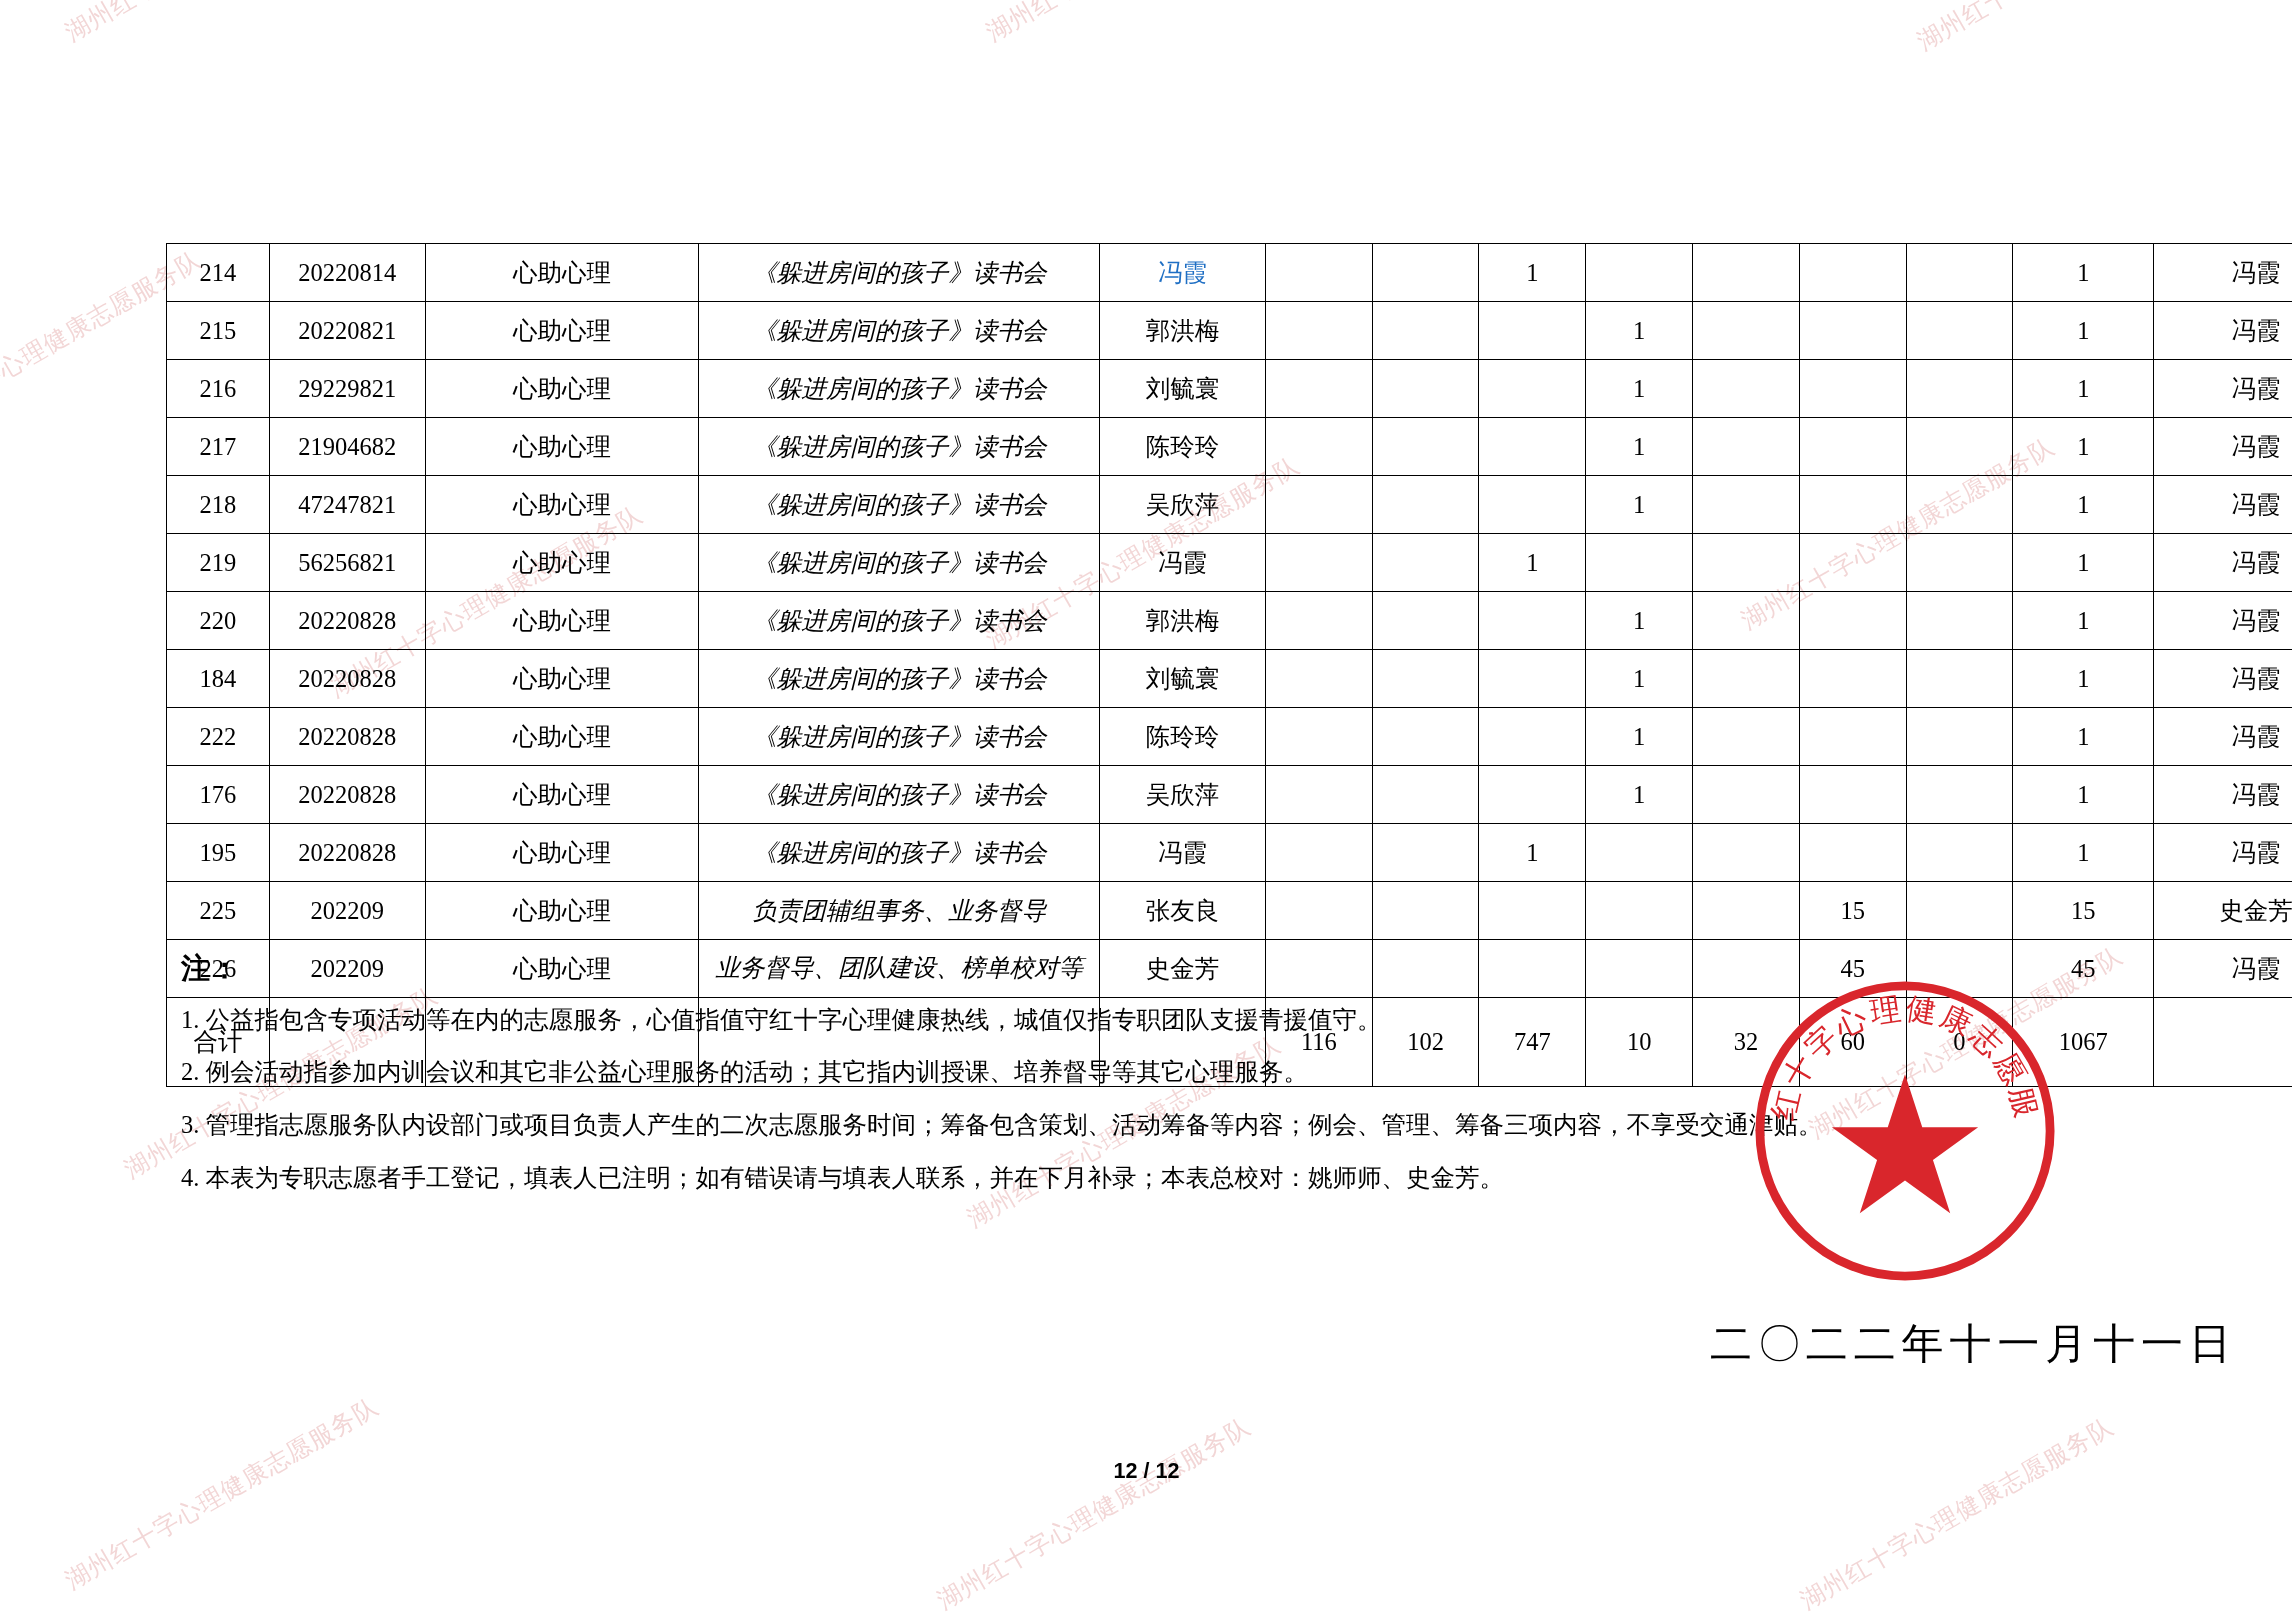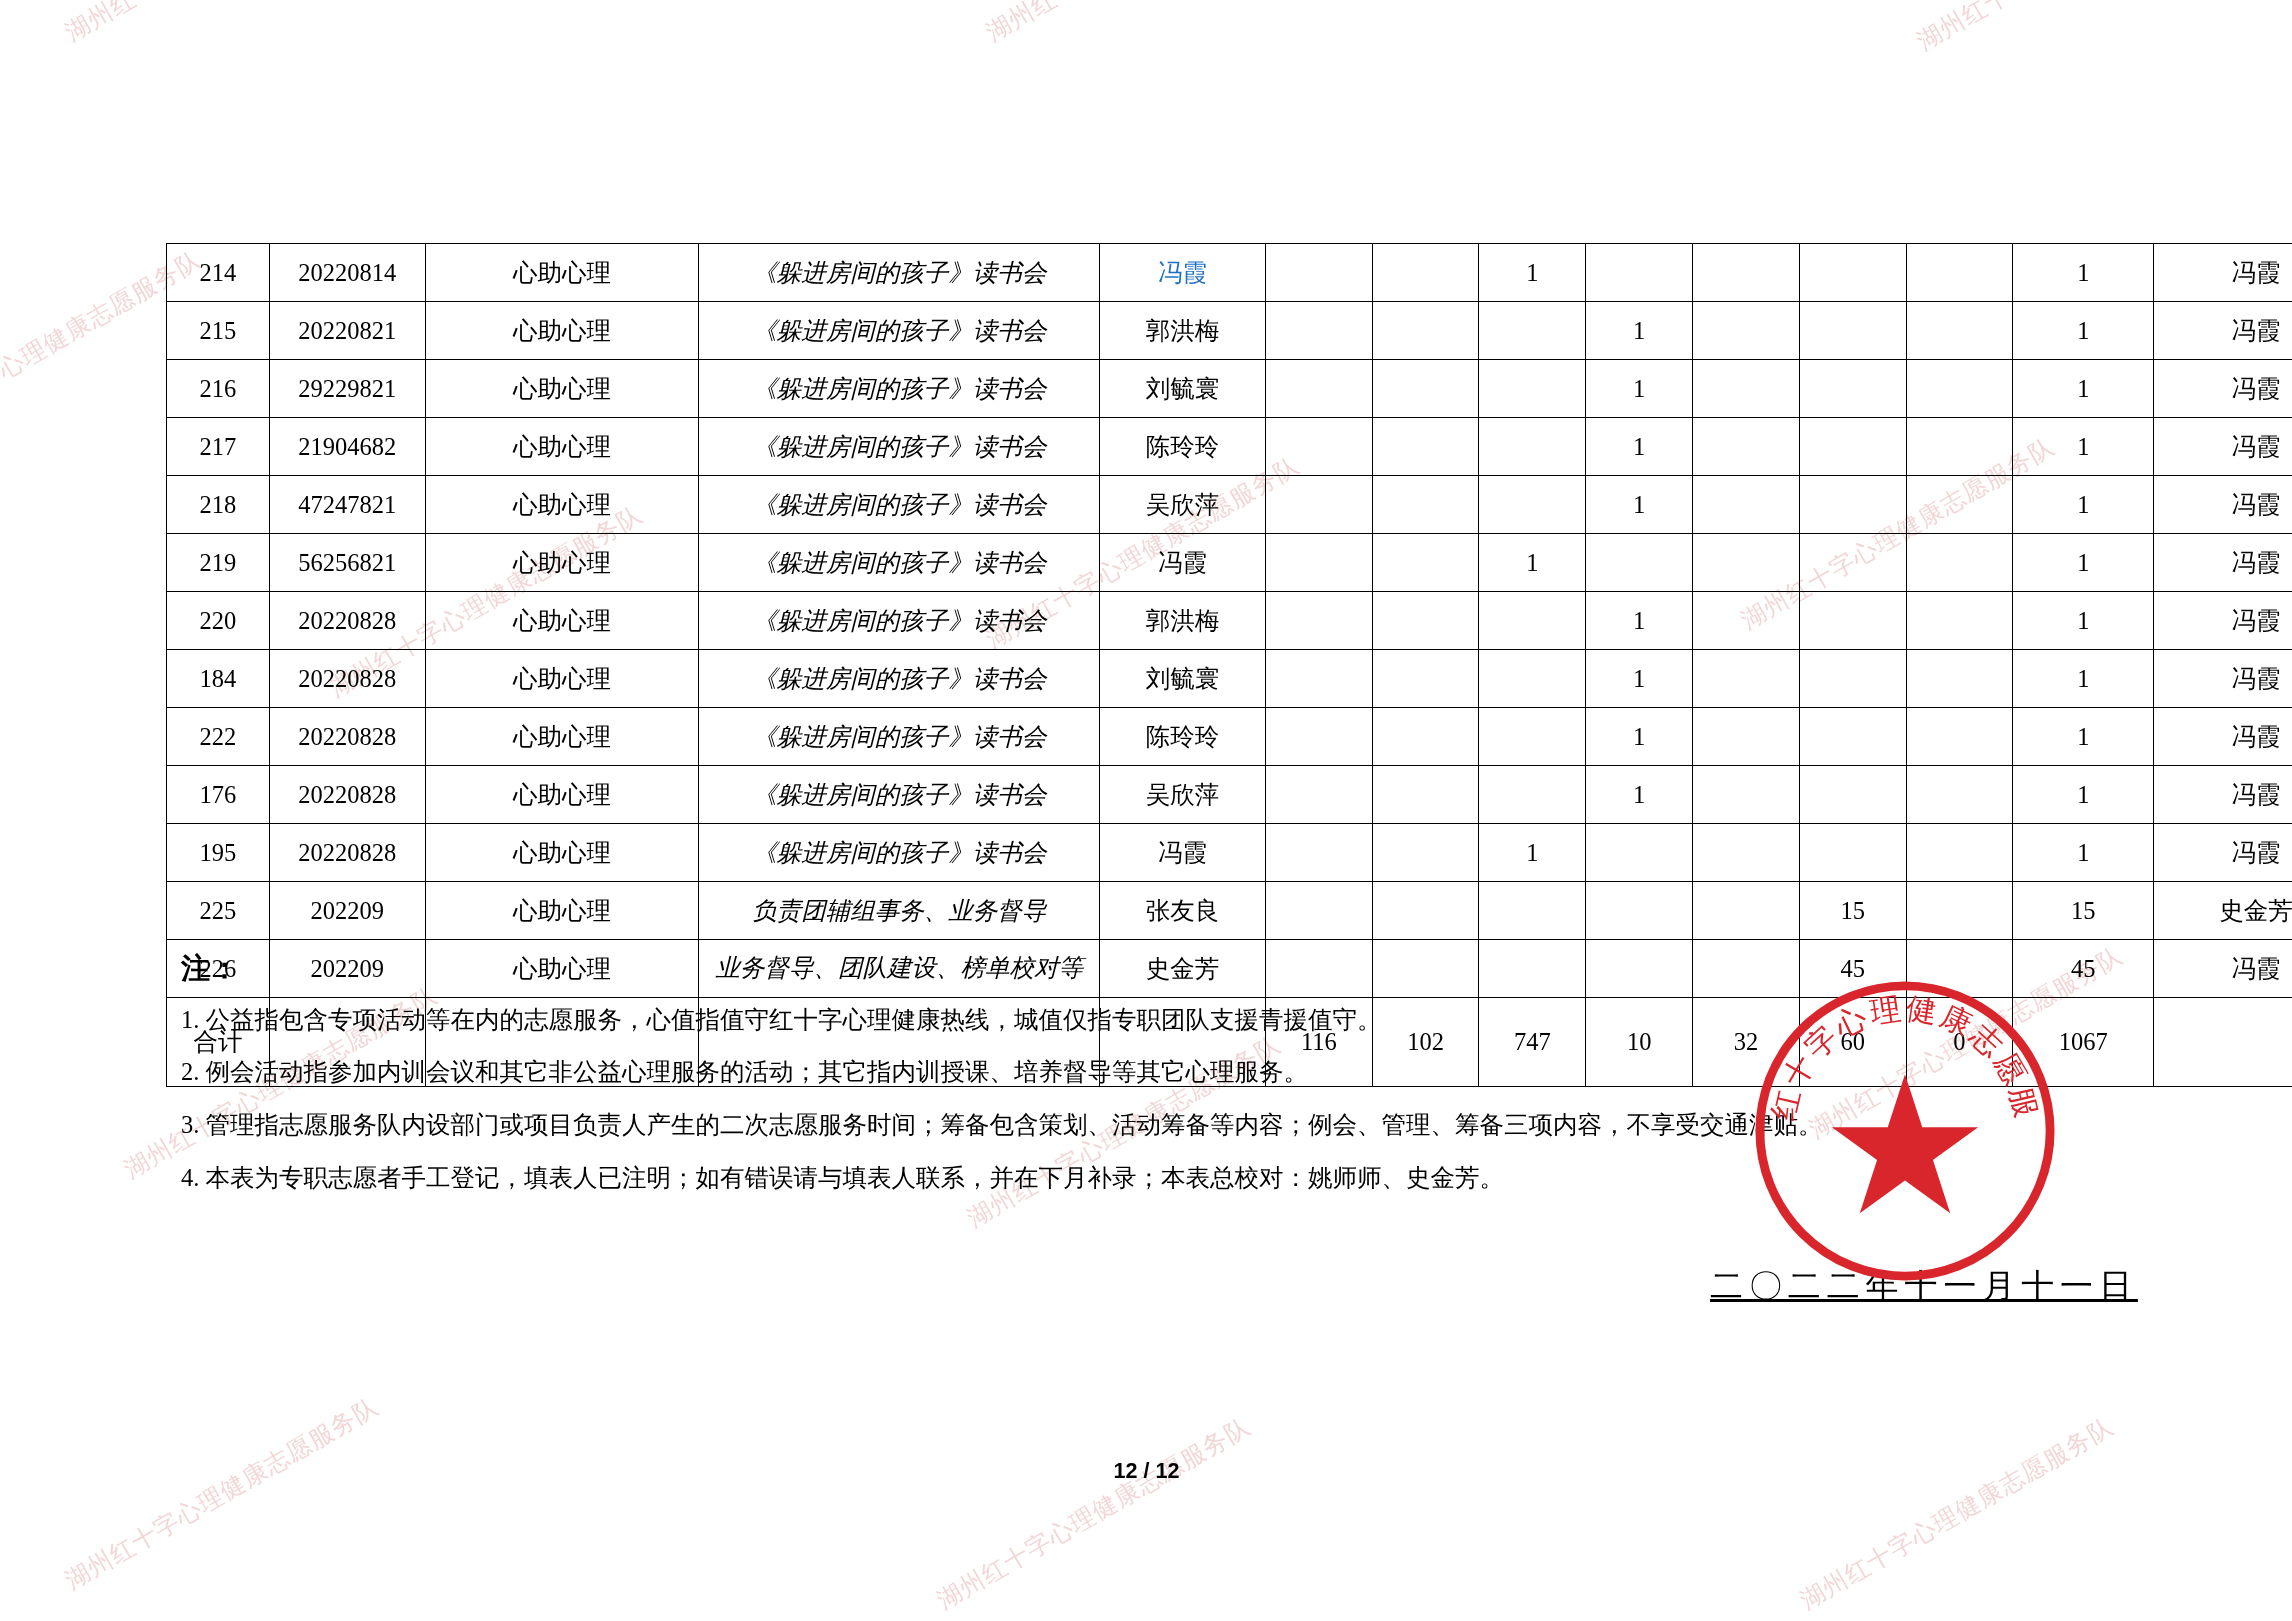--- a/index.html
+++ b/index.html
@@ -110,26 +110,25 @@
     top: 980px;
     width: 302px;
     height: 302px;
     z-index: 20;
   }
 
   
   .date-line {
     position: absolute;
     left: 1710px;
-    top: 1264px;
-    font-size: 33px;
+    top: 1316px;
+    font-size: 42px;
     letter-spacing: 5.9px;
     z-index: 12;
     font-family: "Liberation Serif", serif;
-    text-decoration: underline;
   }
 
   
   .footer {
     position: absolute;
     left: 0;
     top: 1458px;
     width: 2293px;
     text-align: center;
     font-size: 21.6px;

